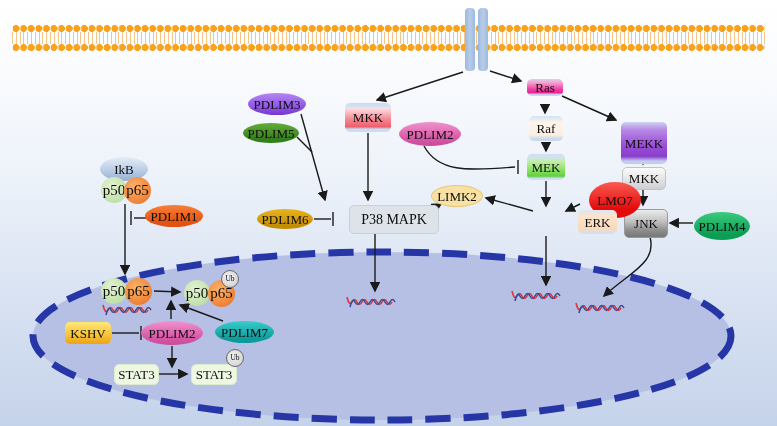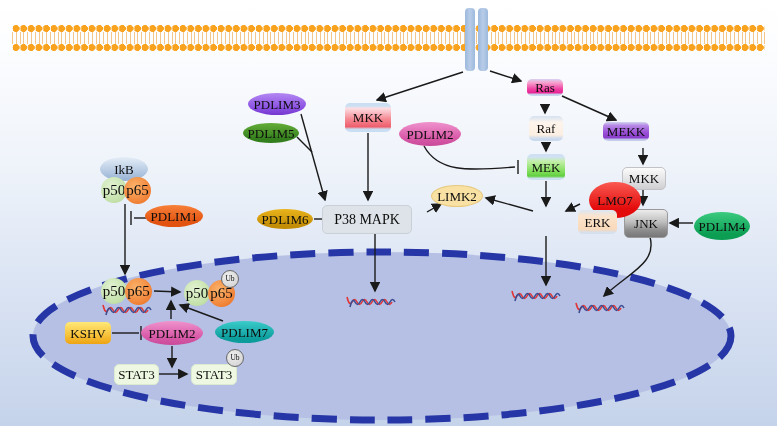--- a/index.html
+++ b/index.html
@@ -127,28 +127,28 @@
     <div class="rbar" style="left:478px"></div>
   </div>
 
   <div class="node ell c-p3" style="left:248px;top:93px;width:58px;height:22px">PDLIM3</div>
   <div class="node ell c-p5" style="left:243px;top:123px;width:56px;height:20px">PDLIM5</div>
   <div class="node bx c-mkkl" style="left:345px;top:103px;width:46px;height:29px">MKK</div>
   <div class="node ell c-p2" style="left:399px;top:122px;width:62px;height:24px">PDLIM2</div>
   <div class="node bx c-ras" style="left:527px;top:79px;width:36px;height:17px">Ras</div>
   <div class="node bx c-raf" style="left:529px;top:116px;width:34px;height:25px">Raf</div>
   <div class="node bx c-mek" style="left:527px;top:154px;width:38px;height:26px">MEK</div>
-  <div class="node bx c-mekk" style="left:603px;top:122px;width:46px;height:19px">MEKK</div>
+  <div class="node bx c-mekk" style="left:621px;top:122px;width:46px;height:42px">MEKK</div>
   <div class="node bx c-mkkr" style="left:622px;top:167px;width:42px;height:21px">MKK</div>
   <div class="node bx c-jnk" style="left:624px;top:209px;width:42px;height:27px">JNK</div>
   <div class="node ell c-p4" style="left:694px;top:212px;width:56px;height:28px">PDLIM4</div>
   <div class="node ell c-lmo7" style="left:589px;top:182px;width:52px;height:36px">LMO7</div>
   <div class="node bx c-erk" style="left:530px;top:210px;width:39px;height:24px">ERK</div>
   <div class="node ell c-limk2" style="left:431px;top:185px;width:50px;height:20px">LIMK2</div>
-  <div class="node bx c-p38" style="left:322px;top:205px;width:88px;height:27px">P38 MAPK</div>
+  <div class="node bx c-p38" style="left:349px;top:205px;width:88px;height:27px">P38 MAPK</div>
   <div class="node ell c-p6" style="left:257px;top:209px;width:56px;height:20px">PDLIM6</div>
   <div class="node ell c-p1" style="left:145px;top:205px;width:58px;height:22px">PDLIM1</div>
 
   <div class="node ell c-ikb" style="left:100px;top:157px;width:48px;height:24px">IkB</div>
   <div class="node circ c-p50" style="left:101px;top:177px;width:26px;height:26px">p50</div>
   <div class="node circ c-p65" style="left:124px;top:177px;width:27px;height:27px">p65</div>
 
   <div class="node circ c-p50" style="left:101px;top:278px;width:26px;height:26px">p50</div>
   <div class="node circ c-p65" style="left:125px;top:278px;width:27px;height:27px">p65</div>
   <div class="node circ c-p50" style="left:184px;top:280px;width:26px;height:26px">p50</div>

